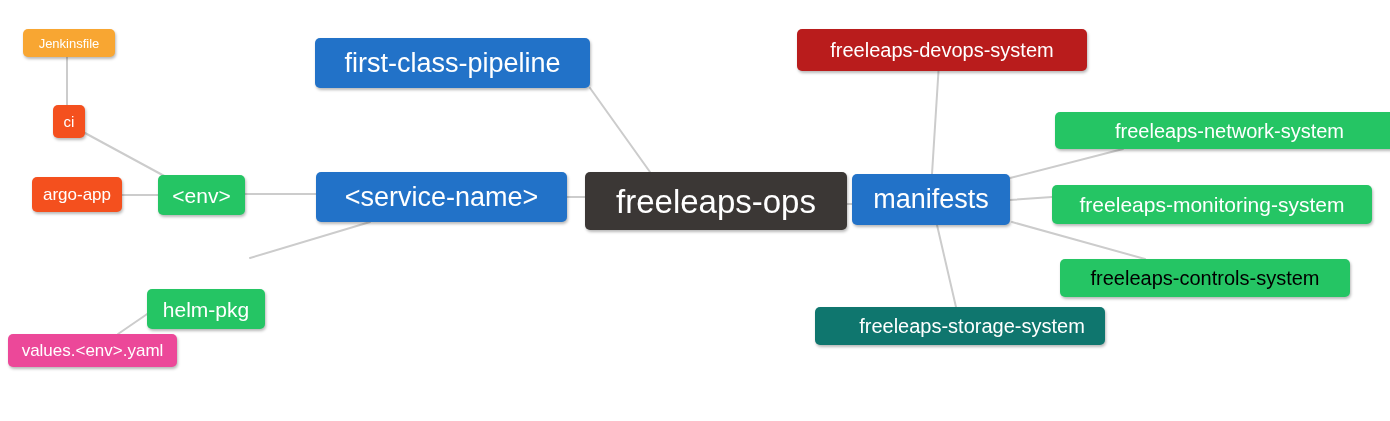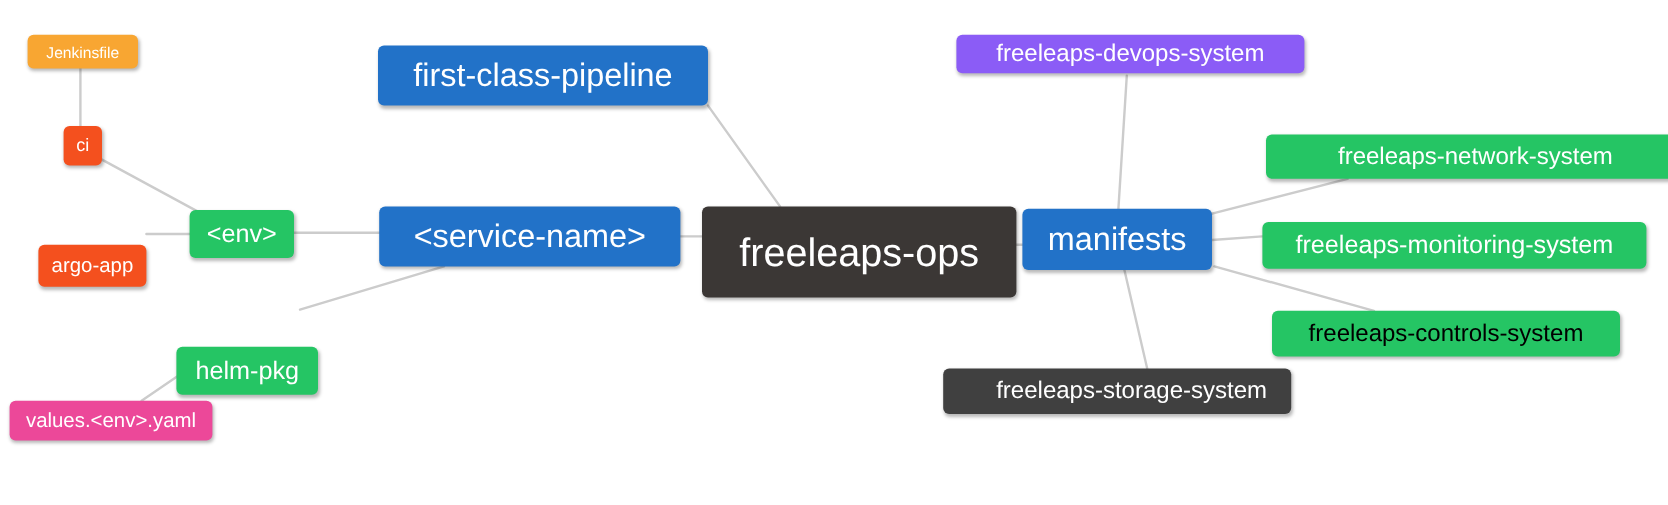--- a/index.html
+++ b/index.html
@@ -60,53 +60,53 @@
       <line x1="1012" y1="222" x2="1145" y2="259" stroke="#cccccc" stroke-width="2" stroke-linecap="round"></line>
       <line x1="937" y1="225" x2="956" y2="307" stroke="#cccccc" stroke-width="2" stroke-linecap="round"></line>
     </svg>
   <div id="node-layer">
       <div class="node" style="left: 23px; top: 29px; width: 92px; height: 28px; background: rgb(248, 166, 50); font-size: 13px; color: rgb(255, 255, 255);">
         <span>Jenkinsfile</span>
       </div>
       <div class="node" style="left: 53px; top: 105px; width: 32px; height: 33px; background: rgb(244, 80, 30); font-size: 15px; color: rgb(255, 255, 255);">
         <span>ci</span>
       </div>
-      <div class="node" style="left: 32px; top: 177px; width: 90px; height: 35px; background: rgb(244, 80, 30); font-size: 17px; color: rgb(255, 255, 255); margin-top: 27px;">
+      <div class="node" style="left: 32px; top: 177px; width: 90px; height: 35px; background: rgb(244, 80, 30); font-size: 17px; color: rgb(255, 255, 255);">
         <span>argo-app</span>
       </div>
       <div class="node" style="left: 158px; top: 175px; width: 87px; height: 40px; background: rgb(37, 197, 100); font-size: 21px; color: rgb(255, 255, 255);">
         <span>&lt;env&gt;</span>
       </div>
       <div class="node" style="left: 315px; top: 38px; width: 275px; height: 50px; background: rgb(34, 114, 200); font-size: 27px; color: rgb(255, 255, 255);">
         <span>first-class-pipeline</span>
       </div>
       <div class="node" style="left: 316px; top: 172px; width: 251px; height: 50px; background: rgb(34, 114, 200); font-size: 27px; color: rgb(255, 255, 255);">
         <span>&lt;service-name&gt;</span>
       </div>
       <div class="node" style="left: 147px; top: 257px; width: 118px; height: 40px; background: rgb(37, 197, 100); font-size: 21px; color: rgb(255, 255, 255); margin-top: 32px;">
         <span>helm-pkg</span>
       </div>
       <div class="node" style="left: 8px; top: 334px; width: 169px; height: 33px; background: #ec4899; font-size: 17px; color: rgb(255, 255, 255);">
         <span>values.&lt;env&gt;.yaml</span>
       </div>
-      <div class="node" style="left: 585px; top: 172px; width: 262px; height: 76px; background: rgb(59, 55, 53); font-size: 33px; color: rgb(255, 255, 255);">
+      <div class="node" style="left: 585px; top: 172px; width: 262px; height: 58px; background: rgb(59, 55, 53); font-size: 33px; color: rgb(255, 255, 255);">
         <span>freeleaps-ops</span>
       </div>
       <div class="node" style="left: 852px; top: 174px; width: 158px; height: 51px; background: rgb(34, 114, 200); font-size: 27px; color: rgb(255, 255, 255); text-align: right;">
         <span>manifests</span>
       </div>
-      <div class="node" style="left: 797px; top: 29px; width: 290px; height: 32px; background: #8b5cf6; font-size: 20px; color: rgb(255, 255, 255);">
+      <div class="node" style="left: 797px; top: 29px; width: 290px; height: 42px; background: #b91c1c; font-size: 20px; color: rgb(255, 255, 255);">
         <span>freeleaps-devops-system</span>
       </div>
       <div class="node" style="left: 1055px; top: 112px; width: 349px; height: 37px; background: rgb(37, 197, 100); font-size: 20px; color: rgb(255, 255, 255);">
         <span>freeleaps-network-system</span>
       </div>
       <div class="node" style="left: 1052px; top: 185px; width: 320px; height: 39px; background: rgb(37, 197, 100); font-size: 21px; color: rgb(255, 255, 255);">
         <span>freeleaps-monitoring-system</span>
       </div>
       <div class="node" style="left: 1060px; top: 259px; width: 290px; height: 38px; background: rgb(37, 197, 100); font-size: 20px; color: #000000;">
         <span>freeleaps-controls-system</span>
       </div>
-      <div class="node" style="left: 786px; top: 307px; width: 290px; height: 38px; background: #404040; font-size: 20px; color: rgb(255, 255, 255); padding-left: 24px;">
+      <div class="node" style="left: 815px; top: 307px; width: 290px; height: 38px; background: #0f766e; font-size: 20px; color: rgb(255, 255, 255); padding-left: 24px;">
         <span>freeleaps-storage-system</span>
       </div>
     </div>
 </div>
 
 </body></html>

